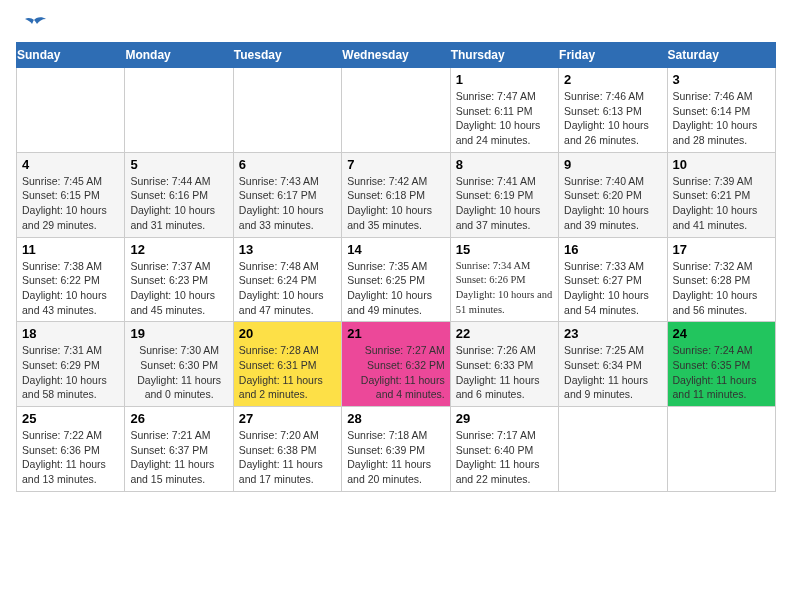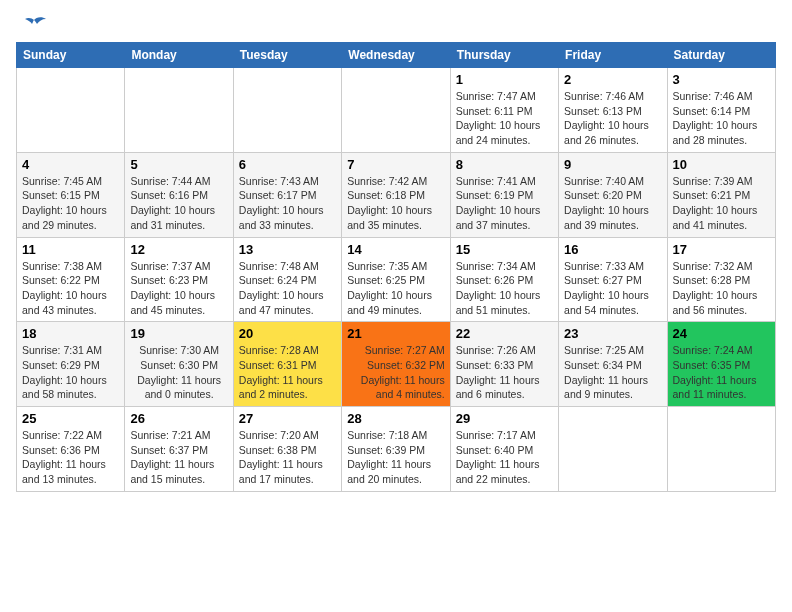--- a/index.html
+++ b/index.html
@@ -35,21 +35,21 @@
     }
     .calendar {
       width: 100%;
       border-collapse: collapse;
       font-size: 11px;
     }
     .calendar th {
       background: #2e6db4;
       color: #fff;
       text-align: left;
-      padding: 5px 6px;
+      padding: 5px 0;
       font-size: 12px;
       border: 1px solid #2e6db4;
     }
     .calendar td {
       border: 1px solid #ccc;
       vertical-align: top;
       padding: 4px 5px;
       width: 108px;
       min-height: 80px;
       background: #fff;
@@ -193,21 +193,21 @@
 Daylight: 10 hours and 47 minutes.</div>
         </td>
         <td>
           <span class="day-number">14</span>
           <div class="day-info" style="white-space: pre-line;">Sunrise: 7:35 AM
 Sunset: 6:25 PM
 Daylight: 10 hours and 49 minutes.</div>
         </td>
         <td>
           <span class="day-number">15</span>
-          <div class="day-info" style="white-space: pre-line;">Sunrise: 7:34 AM
+          <div class="day-info" style="white-space: pre-line; font-family: Liberation Serif, serif;">Sunrise: 7:34 AM
 Sunset: 6:26 PM
 Daylight: 10 hours and 51 minutes.</div>
         </td>
         <td>
           <span class="day-number">16</span>
           <div class="day-info" style="white-space: pre-line;">Sunrise: 7:33 AM
 Sunset: 6:27 PM
 Daylight: 10 hours and 54 minutes.</div>
         </td>
         <td>
@@ -229,21 +229,21 @@
           <div class="day-info" style="white-space: pre-line; text-align: center;">Sunrise: 7:30 AM
 Sunset: 6:30 PM
 Daylight: 11 hours and 0 minutes.</div>
         </td>
         <td style="background: #fde047;">
           <span class="day-number">20</span>
           <div class="day-info" style="white-space: pre-line;">Sunrise: 7:28 AM
 Sunset: 6:31 PM
 Daylight: 11 hours and 2 minutes.</div>
         </td>
-        <td style="background: #f97316;">
+        <td style="background: #ec4899;">
           <span class="day-number">21</span>
           <div class="day-info" style="white-space: pre-line; text-align: right;">Sunrise: 7:27 AM
 Sunset: 6:32 PM
 Daylight: 11 hours and 4 minutes.</div>
         </td>
         <td style="background: rgb(245, 245, 245);">
           <span class="day-number">22</span>
           <div class="day-info" style="white-space: pre-line;">Sunrise: 7:26 AM
 Sunset: 6:33 PM
 Daylight: 11 hours and 6 minutes.</div>

